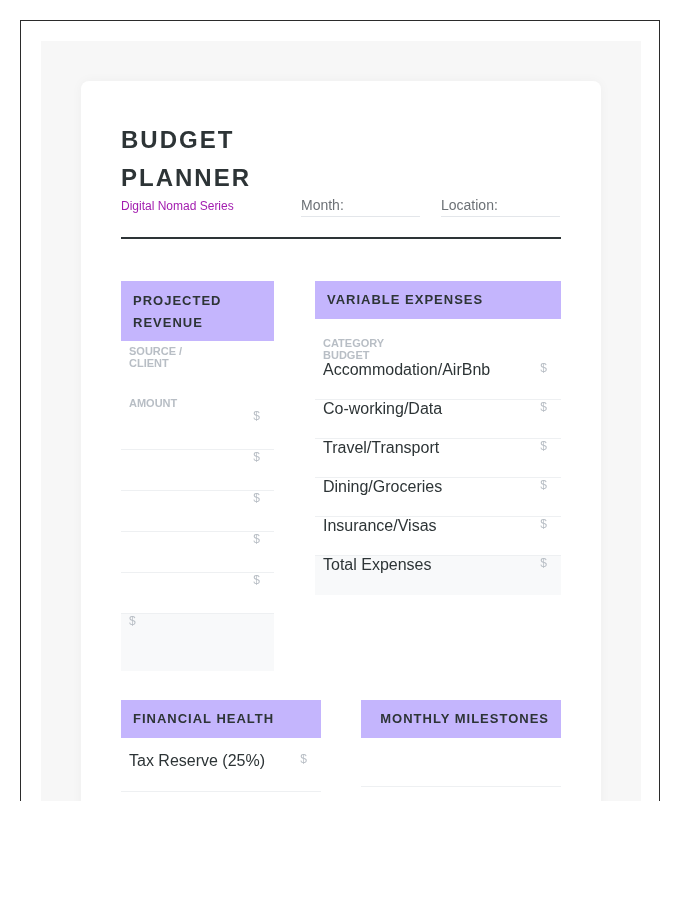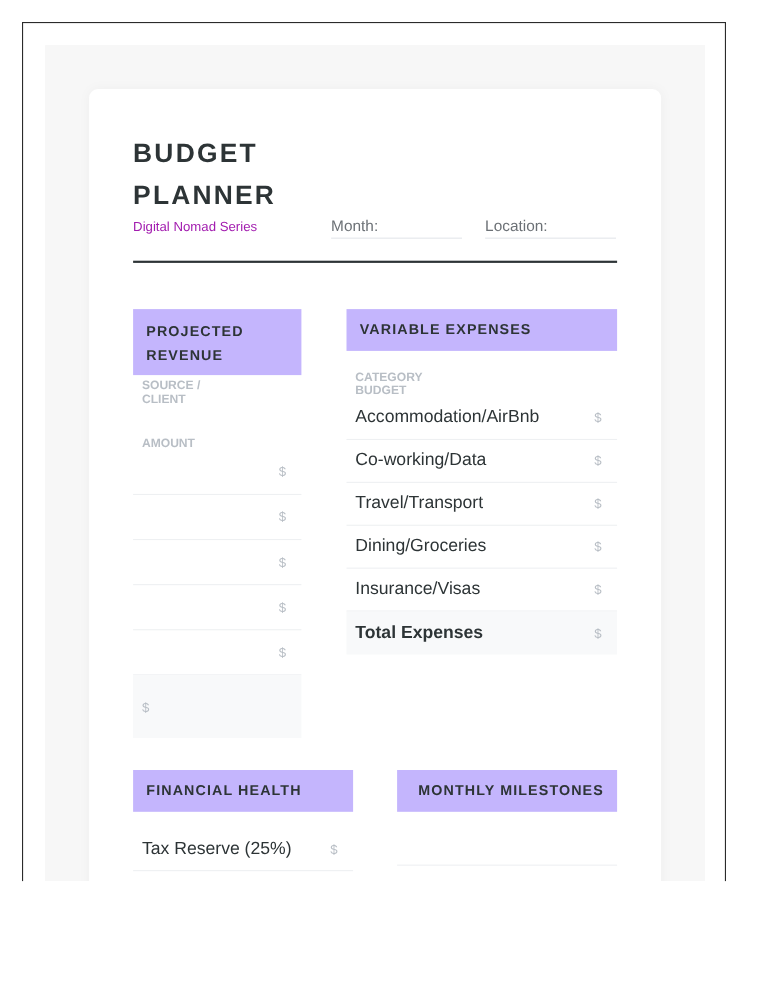--- a/index.html
+++ b/index.html
@@ -23,26 +23,26 @@
   .field.month { left: 180px; }
   .field.location { left: 320px; }
   .rule { position: absolute; left: 0; top: 156px; width: 440px; height: 2px; background: #2d3436; }
 
   .sec-head { background: #c4b5fd; font-size: 13px; font-weight: 700; letter-spacing: 1px;
               text-transform: uppercase; color: #2d3436; box-sizing: border-box; padding: 10px 12px;
               line-height: 22px; }
   .col-heads { display: flex; justify-content: space-between; align-items: flex-start;
                font-size: 11px; font-weight: 700; text-transform: uppercase; color: #b8bec5;
                box-sizing: border-box; padding: 0 8px; flex-direction: column; }
-  .row { display: flex; justify-content: space-between; align-items: center;
+  .row { display: flex; justify-content: space-between; align-items: flex-start;
          border-bottom: 1px solid #eef0f2; box-sizing: border-box; padding: 0 8px; }
   .row .label { font-size: 16px; color: #2d3436; }
   .row .dollar { font-size: 12px; color: #b8bec5; margin-right: 6px; }
   .row.total { background: #f8f9fa; border-bottom: none; }
-  .row.total .label { font-weight: 700; }
+  .row.total .label { font-weight: 400; }
 
   
   .rev { position: absolute; left: 0; top: 200px; width: 153px; }
   .rev .sec-head { height: 60px; padding: 9px 12px; }
   .rev .col-heads { height: 68px; padding-top: 4px; line-height: 12px; }
   .rev .col-heads .src { width: 60px; }
   .rev .row { height: 41px; }
   .rev .row.total { height: 57px; }
   .rev .row.total .label { line-height: 18px; width: 70px; }
 

